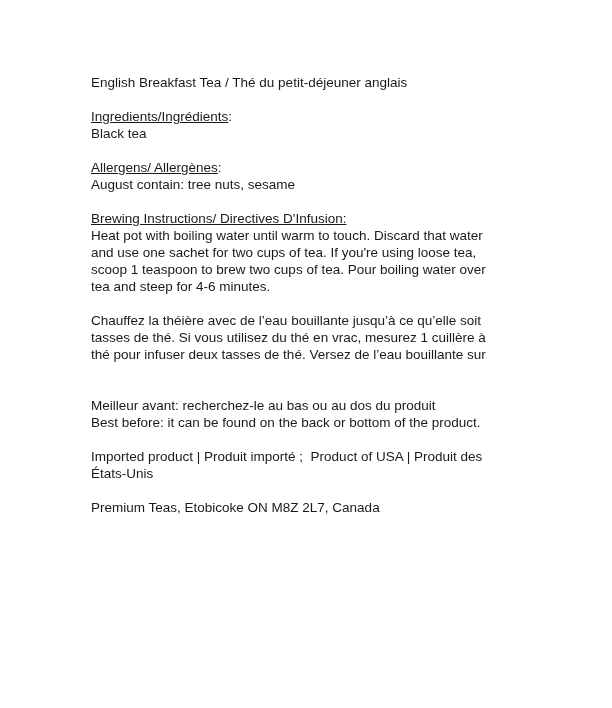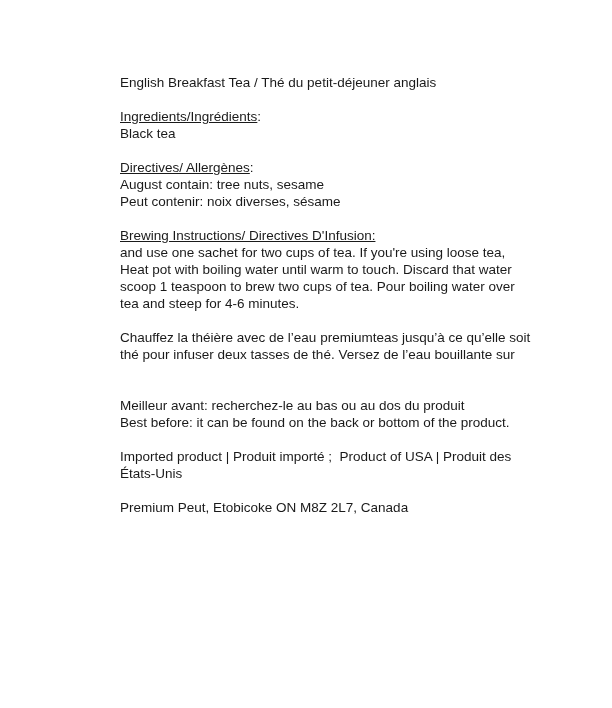--- a/index.html
+++ b/index.html
@@ -10,21 +10,21 @@
   .page {
     position: relative;
     width: 612px;
     height: 708px;
     background: #ffffff;
     overflow: hidden;
     font-family: "Liberation Sans", sans-serif;
   }
   .content {
     position: absolute;
-    left: 120px;
+    left: 91px;
     top: 74px;
     width: 460px;
     color: #1a1a1a;
     font-size: 13.5px;
     line-height: 17px;
   }
   .line {
     white-space: pre;   
     height: 17px;
   }
@@ -42,41 +42,41 @@
 <div class="page">
   <div class="content">
 
     <div class="line">English Breakfast Tea / Thé du petit-déjeuner anglais</div>
     <div class="line blank"></div>
 
     <div class="line"><span class="u">Ingredients/Ingrédients</span><span>:</span></div>
     <div class="line">Black tea</div>
     <div class="line blank"></div>
 
-    <div class="line"><span class="u">Directives/ Allergènes</span><span>:</span></div>
+    <div class="line"><span class="u">Allergens/ Allergènes</span><span>:</span></div>
     <div class="line">August contain: tree nuts, sesame</div>
-    <div class="line">Peut contenir: noix diverses, sésame</div>
     <div class="line blank"></div>
 
     <div class="line"><span class="u">Brewing Instructions/ Directives D'Infusion:</span></div>
+    <div class="line">Heat pot with boiling water until warm to touch. Discard that water</div>
     <div class="line">and use one sachet for two cups of tea. If you're using loose tea,</div>
-    <div class="line">Heat pot with boiling water until warm to touch. Discard that water</div>
     <div class="line">scoop 1 teaspoon to brew two cups of tea. Pour boiling water over</div>
     <div class="line">tea and steep for 4-6 minutes.</div>
     <div class="line blank"></div>
 
-    <div class="line">Chauffez la théière avec de l’eau premiumteas jusqu’à ce qu’elle soit</div>
+    <div class="line">Chauffez la théière avec de l’eau bouillante jusqu’à ce qu’elle soit</div>
+    <div class="line">tasses de thé. Si vous utilisez du thé en vrac, mesurez 1 cuillère à</div>
     <div class="line">thé pour infuser deux tasses de thé. Versez de l’eau bouillante sur</div>
     <div class="line blank"></div>
     <div class="line blank"></div>
 
     <div class="line">Meilleur avant: recherchez-le au bas ou au dos du produit</div>
     <div class="line">Best before: it can be found on the back or bottom of the product.</div>
     <div class="line blank"></div>
 
     <div class="line">Imported product | Produit importé ;  Product of USA | Produit des</div>
     <div class="line">États-Unis</div>
     <div class="line blank"></div>
 
-    <div class="line">Premium Peut, Etobicoke ON M8Z 2L7, Canada</div>
+    <div class="line">Premium Teas, Etobicoke ON M8Z 2L7, Canada</div>
 
   </div>
 </div>
 
 </body></html>

